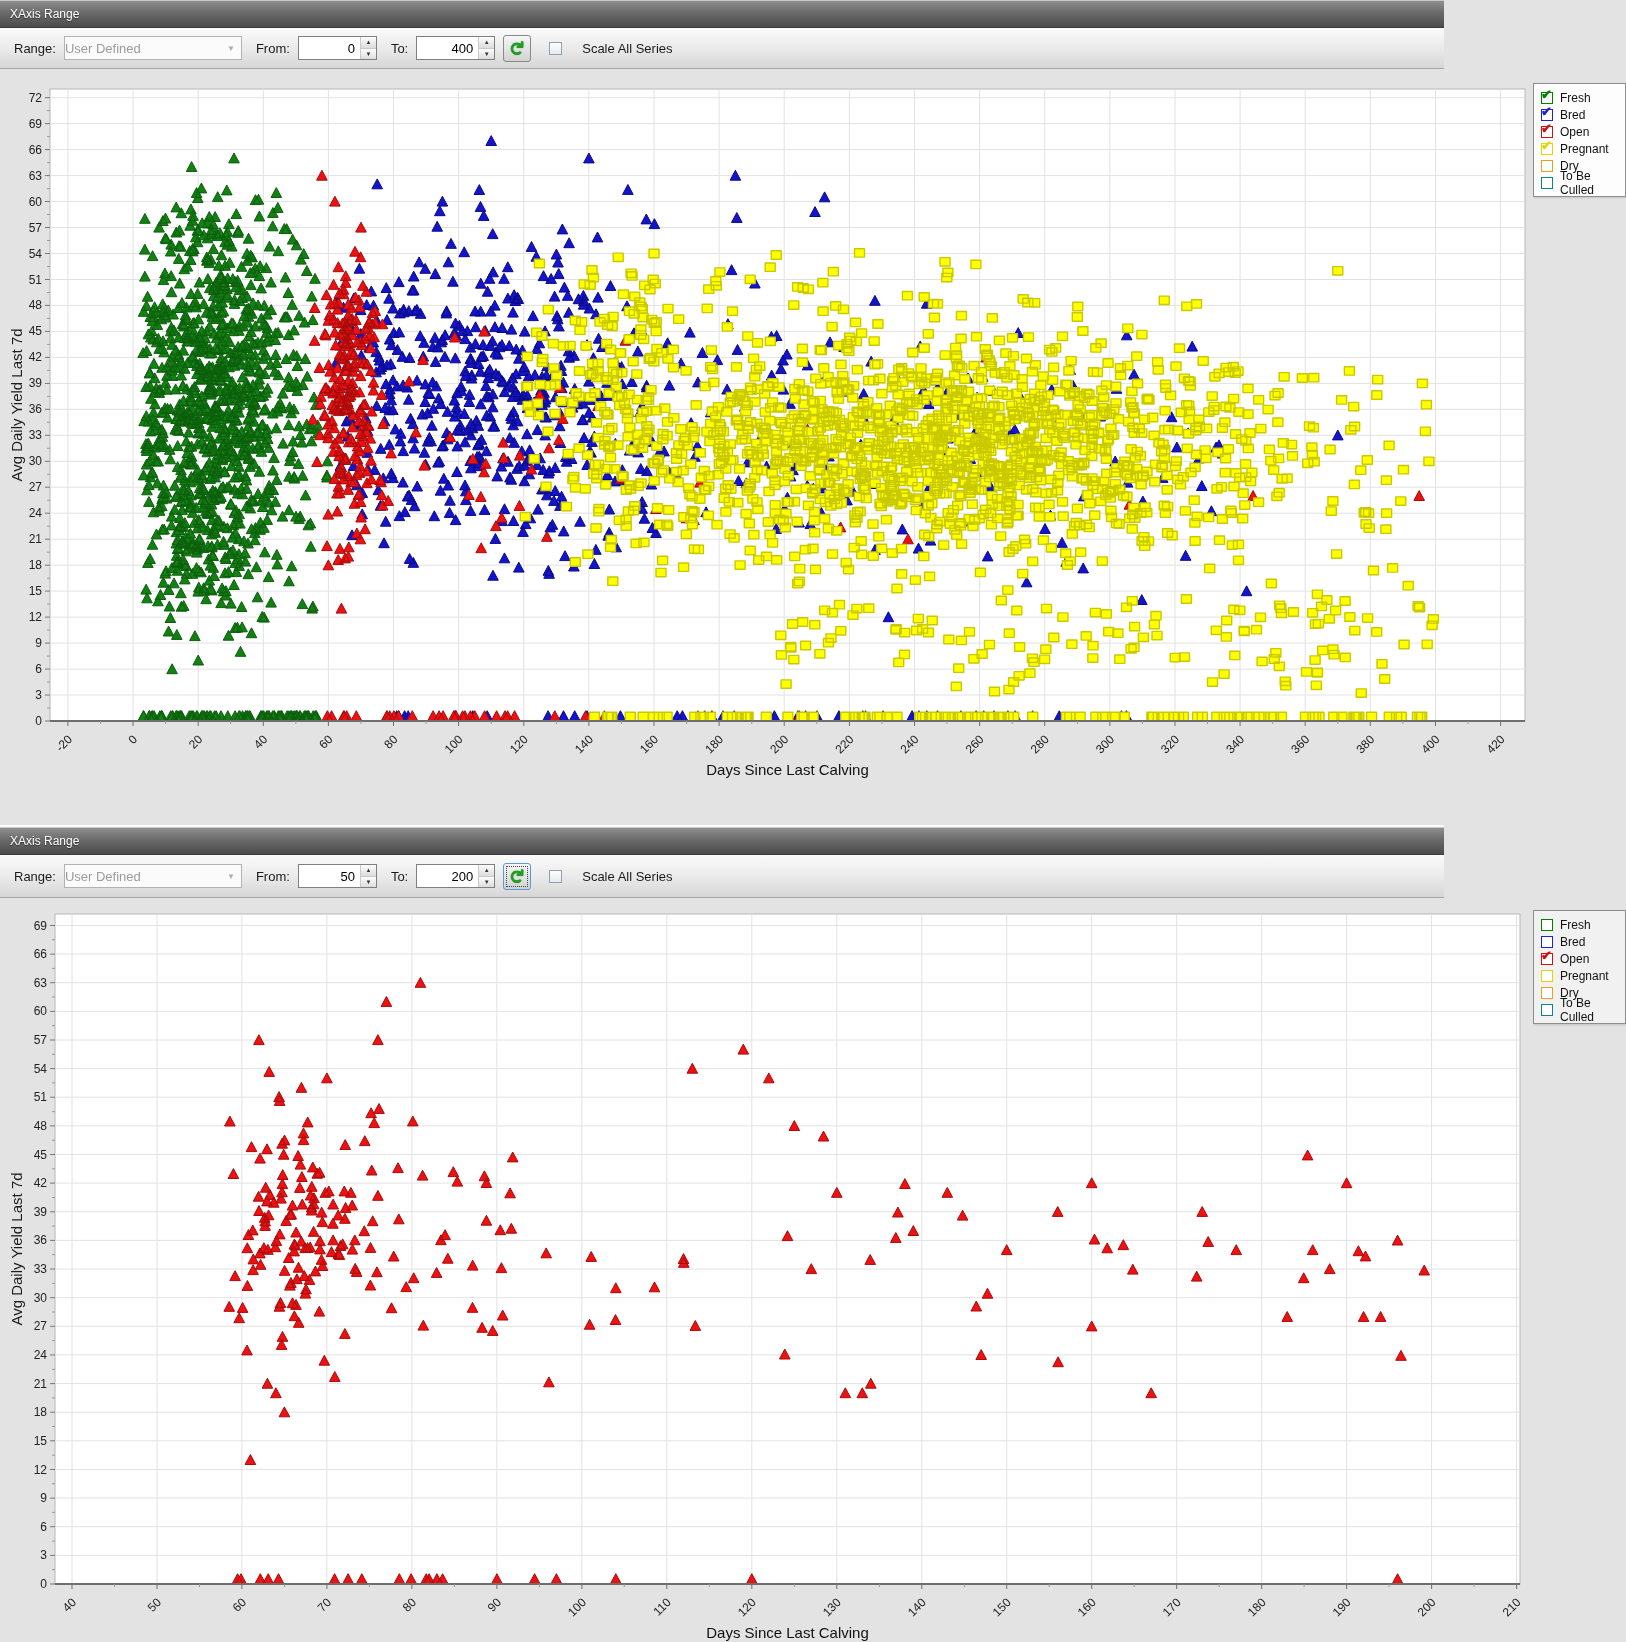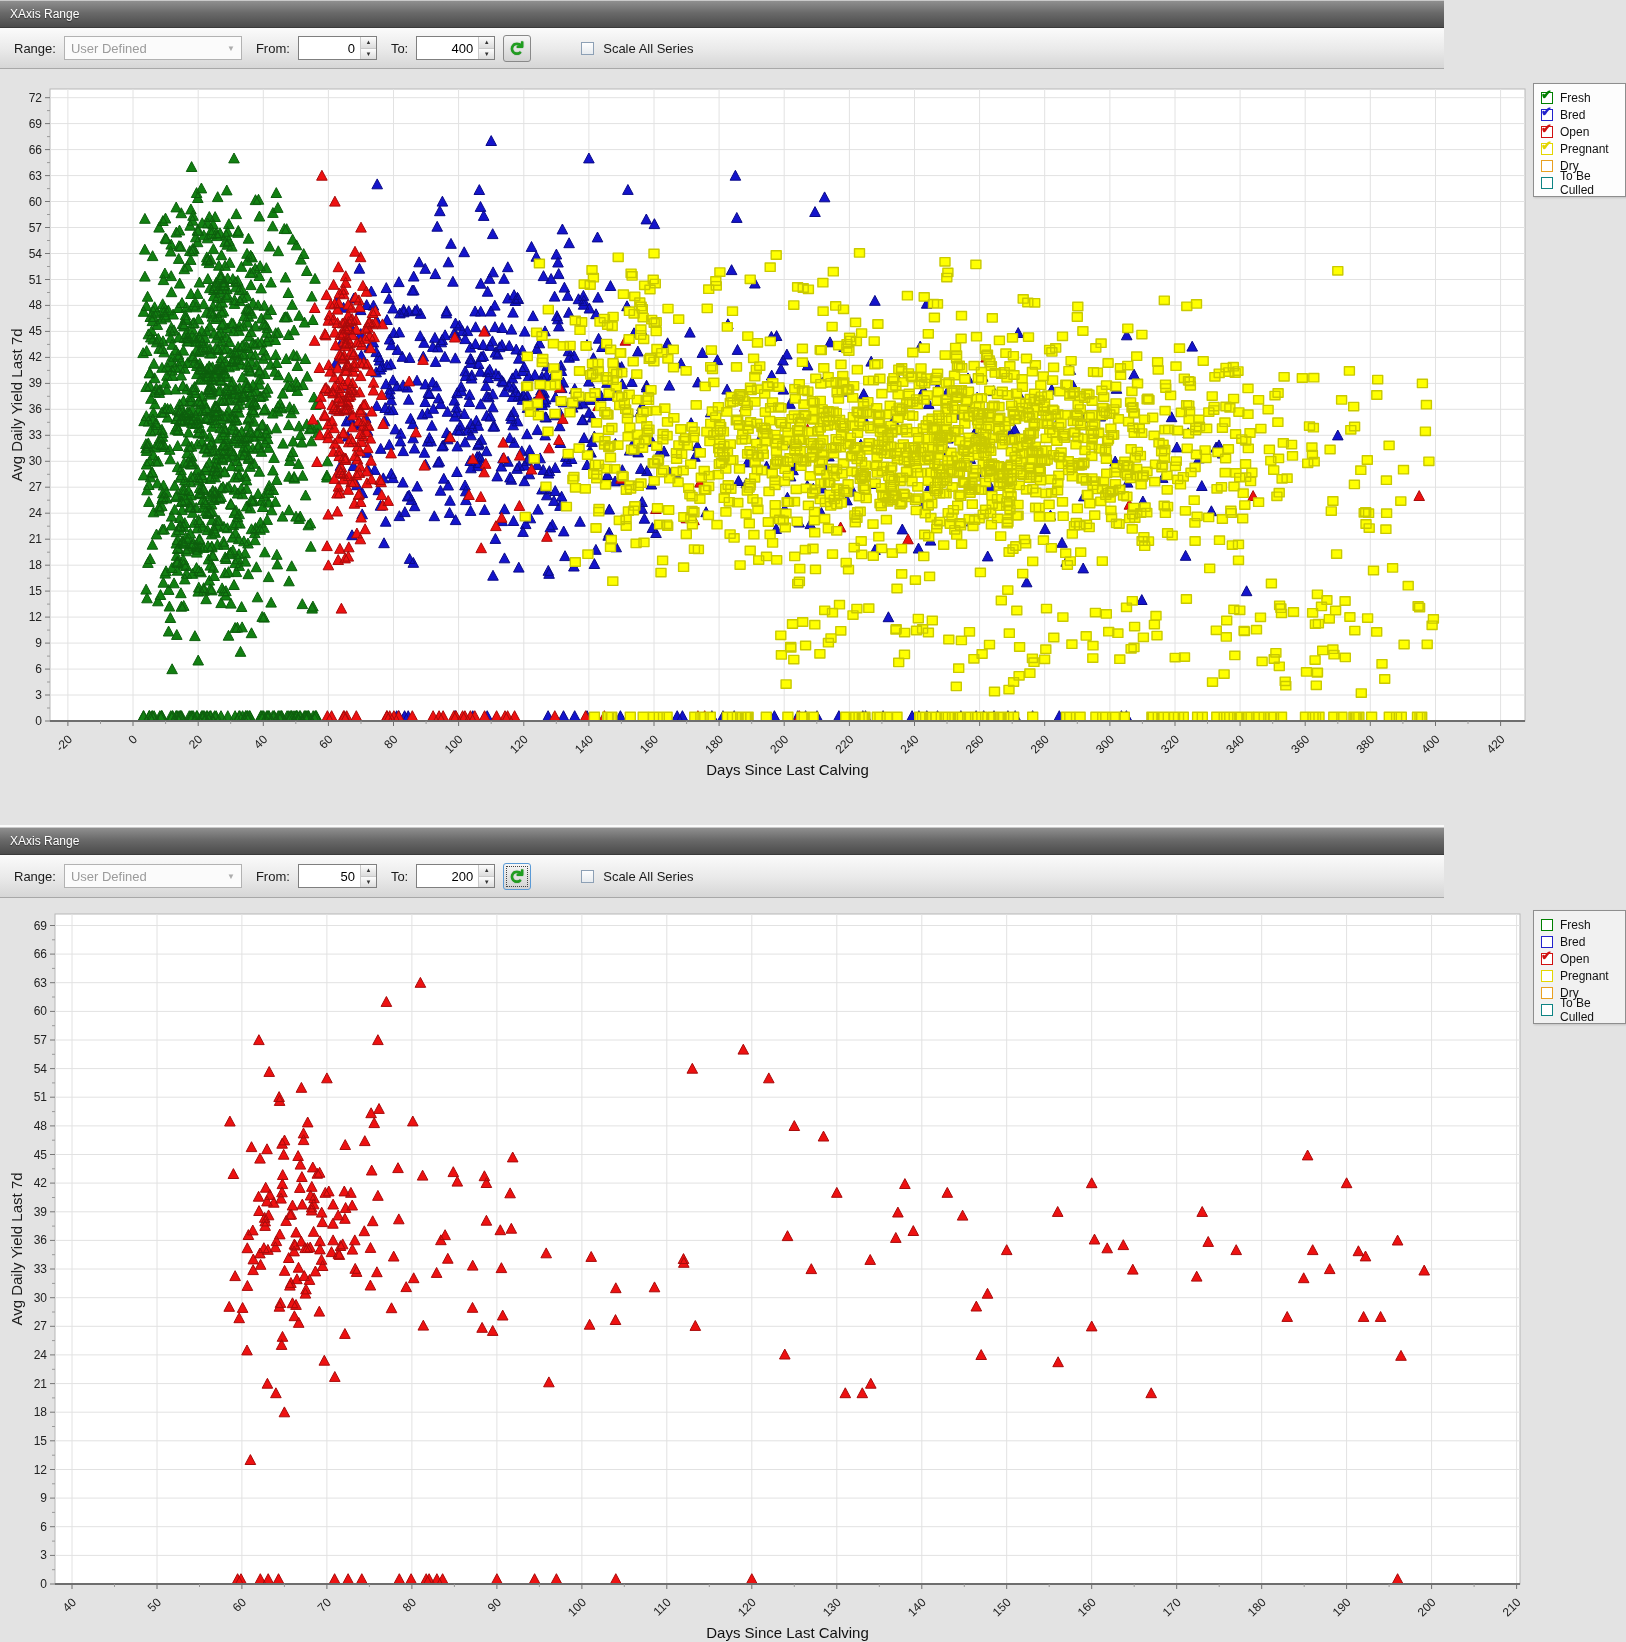--- a/index.html
+++ b/index.html
@@ -3,31 +3,31 @@
 <meta charset="utf-8">
 <style>
   html,body{margin:0;padding:0;background:#e3e3e3;font-family:"Liberation Sans",sans-serif;}
   body{width:1626px;}
   .panel{position:relative;width:1444px;background:#e3e3e3;}
   .titlebar{height:26px;background:linear-gradient(#8f8f8f,#6a6a6a 45%,#4b4b4b);border-top:1px solid #c9c9c9;border-bottom:1px solid #3a3a3a;display:flex;align-items:center;}
   .titlebar span{color:#ffffff;font-size:12px;padding-left:10px;text-shadow:0 1px 1px rgba(0,0,0,.5);}
   .toolbar{height:40px;background:linear-gradient(#fbfbfb,#e9e9e9 55%,#d6d6d6);border-bottom:1px solid #a8a8a8;display:flex;align-items:center;font-size:13px;color:#1a1a1a;}
   .lbl{margin:0 8px 0 14px;text-align:center;}
   .dropdown{width:178px;height:24px;background:#fbfbfb;border:1px solid #b2b2b2;display:flex;align-items:center;justify-content:space-between;box-sizing:border-box;}
-  .dd-text{color:#9b9b9b;padding-left:6px;font-size:13px;overflow:hidden;white-space:nowrap;}
+  .dd-text{color:#9b9b9b;font-size:13px;overflow:hidden;white-space:nowrap;}
   .dd-arrow{color:#adadad;font-size:8px;padding-right:6px;}
   .spin{display:flex;align-items:stretch;height:24px;border:1px solid #7f7f7f;background:#fff;box-sizing:border-box;}
   .spin-val{width:56px;border:none;outline:none;text-align:right;font-size:13px;font-family:"Liberation Sans",sans-serif;padding:0 5px 0 0;background:#fff;}
   .spin-btns{display:flex;flex-direction:column;width:15px;border-left:1px solid #c9c9c9;}
   .spin-b{flex:1;font-size:6px;line-height:10px;color:#333;text-align:center;background:linear-gradient(#fdfdfd,#dcdcdc);cursor:default;user-select:none;}
   .spin-b + .spin-b{border-top:1px solid #c9c9c9;}
   .refresh{width:28px;height:27px;margin-left:8px;border:1px solid #898989;border-radius:3px;background:linear-gradient(#f6f6f6,#d2d2d2);padding:0;display:flex;align-items:center;justify-content:center;}
   .refresh.focused{border:1px solid #5a9ad6;outline:1px dotted #444;outline-offset:-4px;}
   .refresh-glyph{color:#1f9e1f;font-size:19px;font-weight:bold;line-height:19px;transform:rotate(90deg);text-shadow:0 0 1px #0c6e0c;}
-  .scale{display:flex;align-items:center;margin-left:50px;gap:9px;}
+  .scale{display:flex;align-items:center;margin-left:18px;gap:20px;}
   .cbox{width:13px;height:13px;background:linear-gradient(#fefefe,#e7ebef);border:1px solid #8da0b5;box-sizing:border-box;display:inline-block;}
   .chartwrap{position:relative;width:1626px;background:#e3e3e3;overflow:hidden;}
   svg.chart{display:block;}
   .ytitle{position:absolute;font-size:15px;color:#1d1d1d;white-space:nowrap;transform:translate(-50%,-50%) rotate(-90deg);}
   .legend{position:absolute;border:1px solid #8e8e8e;padding:5px 9px 5px 7px;box-shadow:1px 1px 2px rgba(0,0,0,.15);}
   .legend-row{display:flex;align-items:center;gap:7px;height:17px;font-size:12px;color:#111;}
   .lcb{position:relative;width:12px;height:12px;background:#fff;border:1.5px solid #888;box-sizing:border-box;flex:0 0 auto;}
   .lchk{position:absolute;left:-1px;top:-5px;font-size:13px;font-weight:bold;line-height:13px;}
 </style>
 </head>

